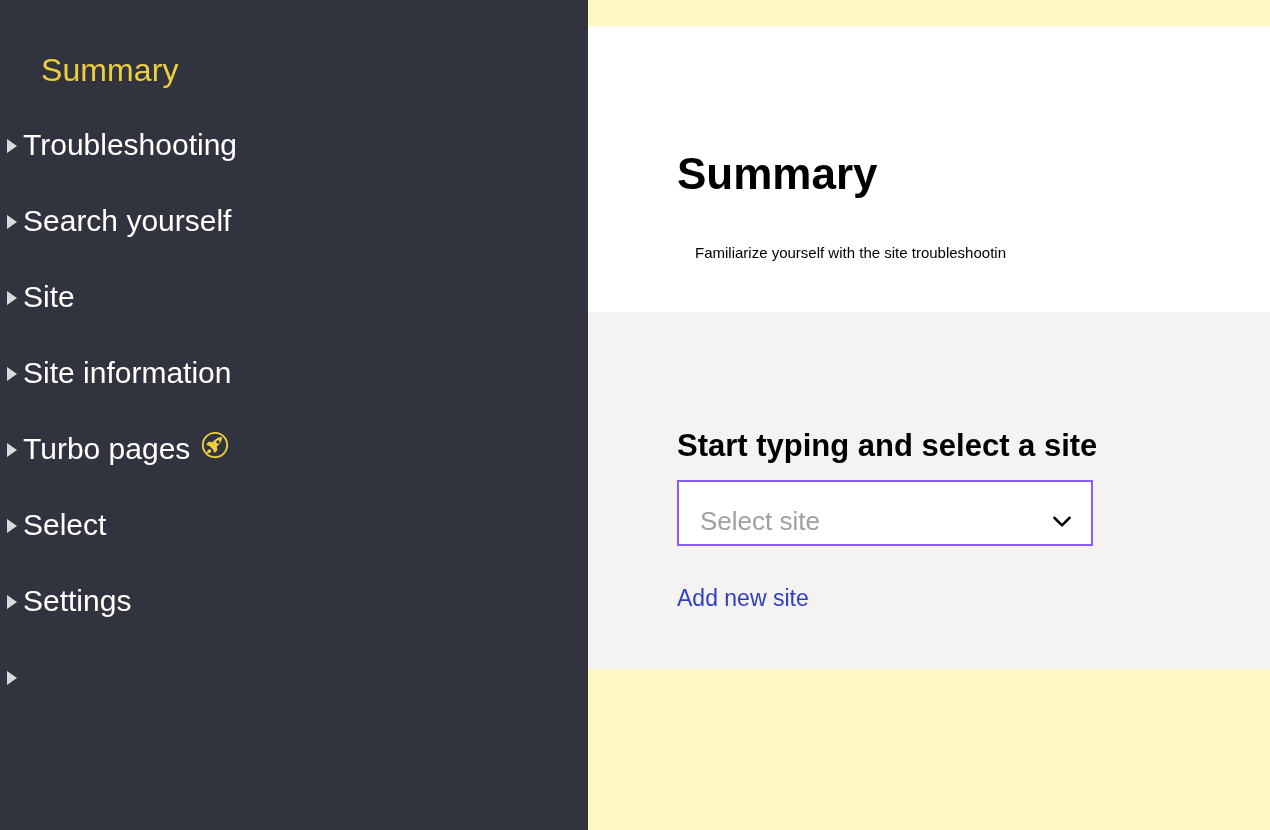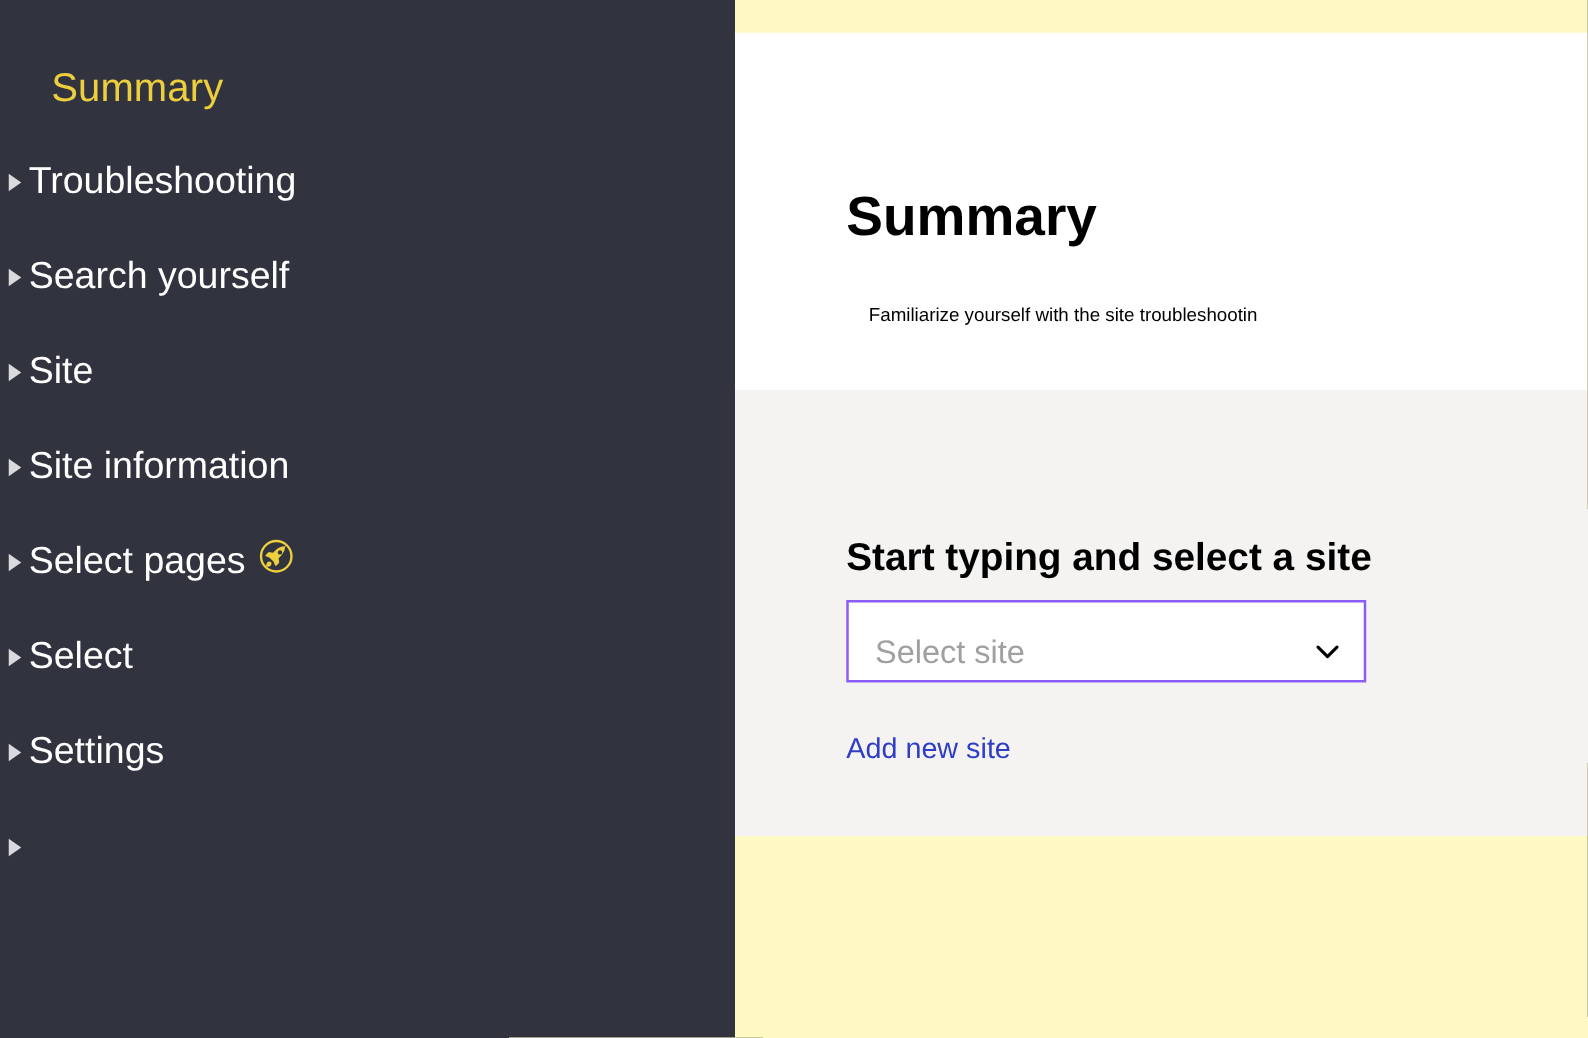--- a/index.html
+++ b/index.html
@@ -224,21 +224,21 @@
         <span class="nav-label">Site</span>
       </li>
 
       <li class="nav-item">
         <span class="nav-caret"></span>
         <span class="nav-label">Site information</span>
       </li>
 
       <li class="nav-item">
         <span class="nav-caret"></span>
-        <span class="nav-label">Select pages</span>
+        <span class="nav-label">Turbo pages</span>
         <span class="rocket-badge">
           <svg viewBox="0 0 32 32" width="30" height="30" aria-hidden="true">
             <circle cx="16" cy="16" r="13" fill="none" stroke="#edcf3e" stroke-width="2"></circle>
             <path d="M24.5 7.5c-3.2-.4-6.6.9-9.1 3.4l-2.1 2.1-2.9-.5c-.5-.1-1 .1-1.4.4l-2 2c-.4.4-.2 1 .3 1.2l3 1.1 3.5 3.5 1.1 3c.2.5.8.7 1.2.3l2-2c.4-.4.5-.9.4-1.4l-.5-2.9 2.1-2.1c2.5-2.5 3.8-5.9 3.4-9.1z" fill="#edcf3e"></path>
             <circle cx="19.2" cy="12.7" r="1.9" fill="#31343e"></circle>
             <path d="M11.6 21.2c-.9-.9-2.3-.9-3.2 0-.9.9-1 3.8-1 3.8s2.9-.1 3.8-1c.9-.9.9-2.3.4-2.8z" fill="#edcf3e"></path>
           </svg>
         </span>
       </li>
 

